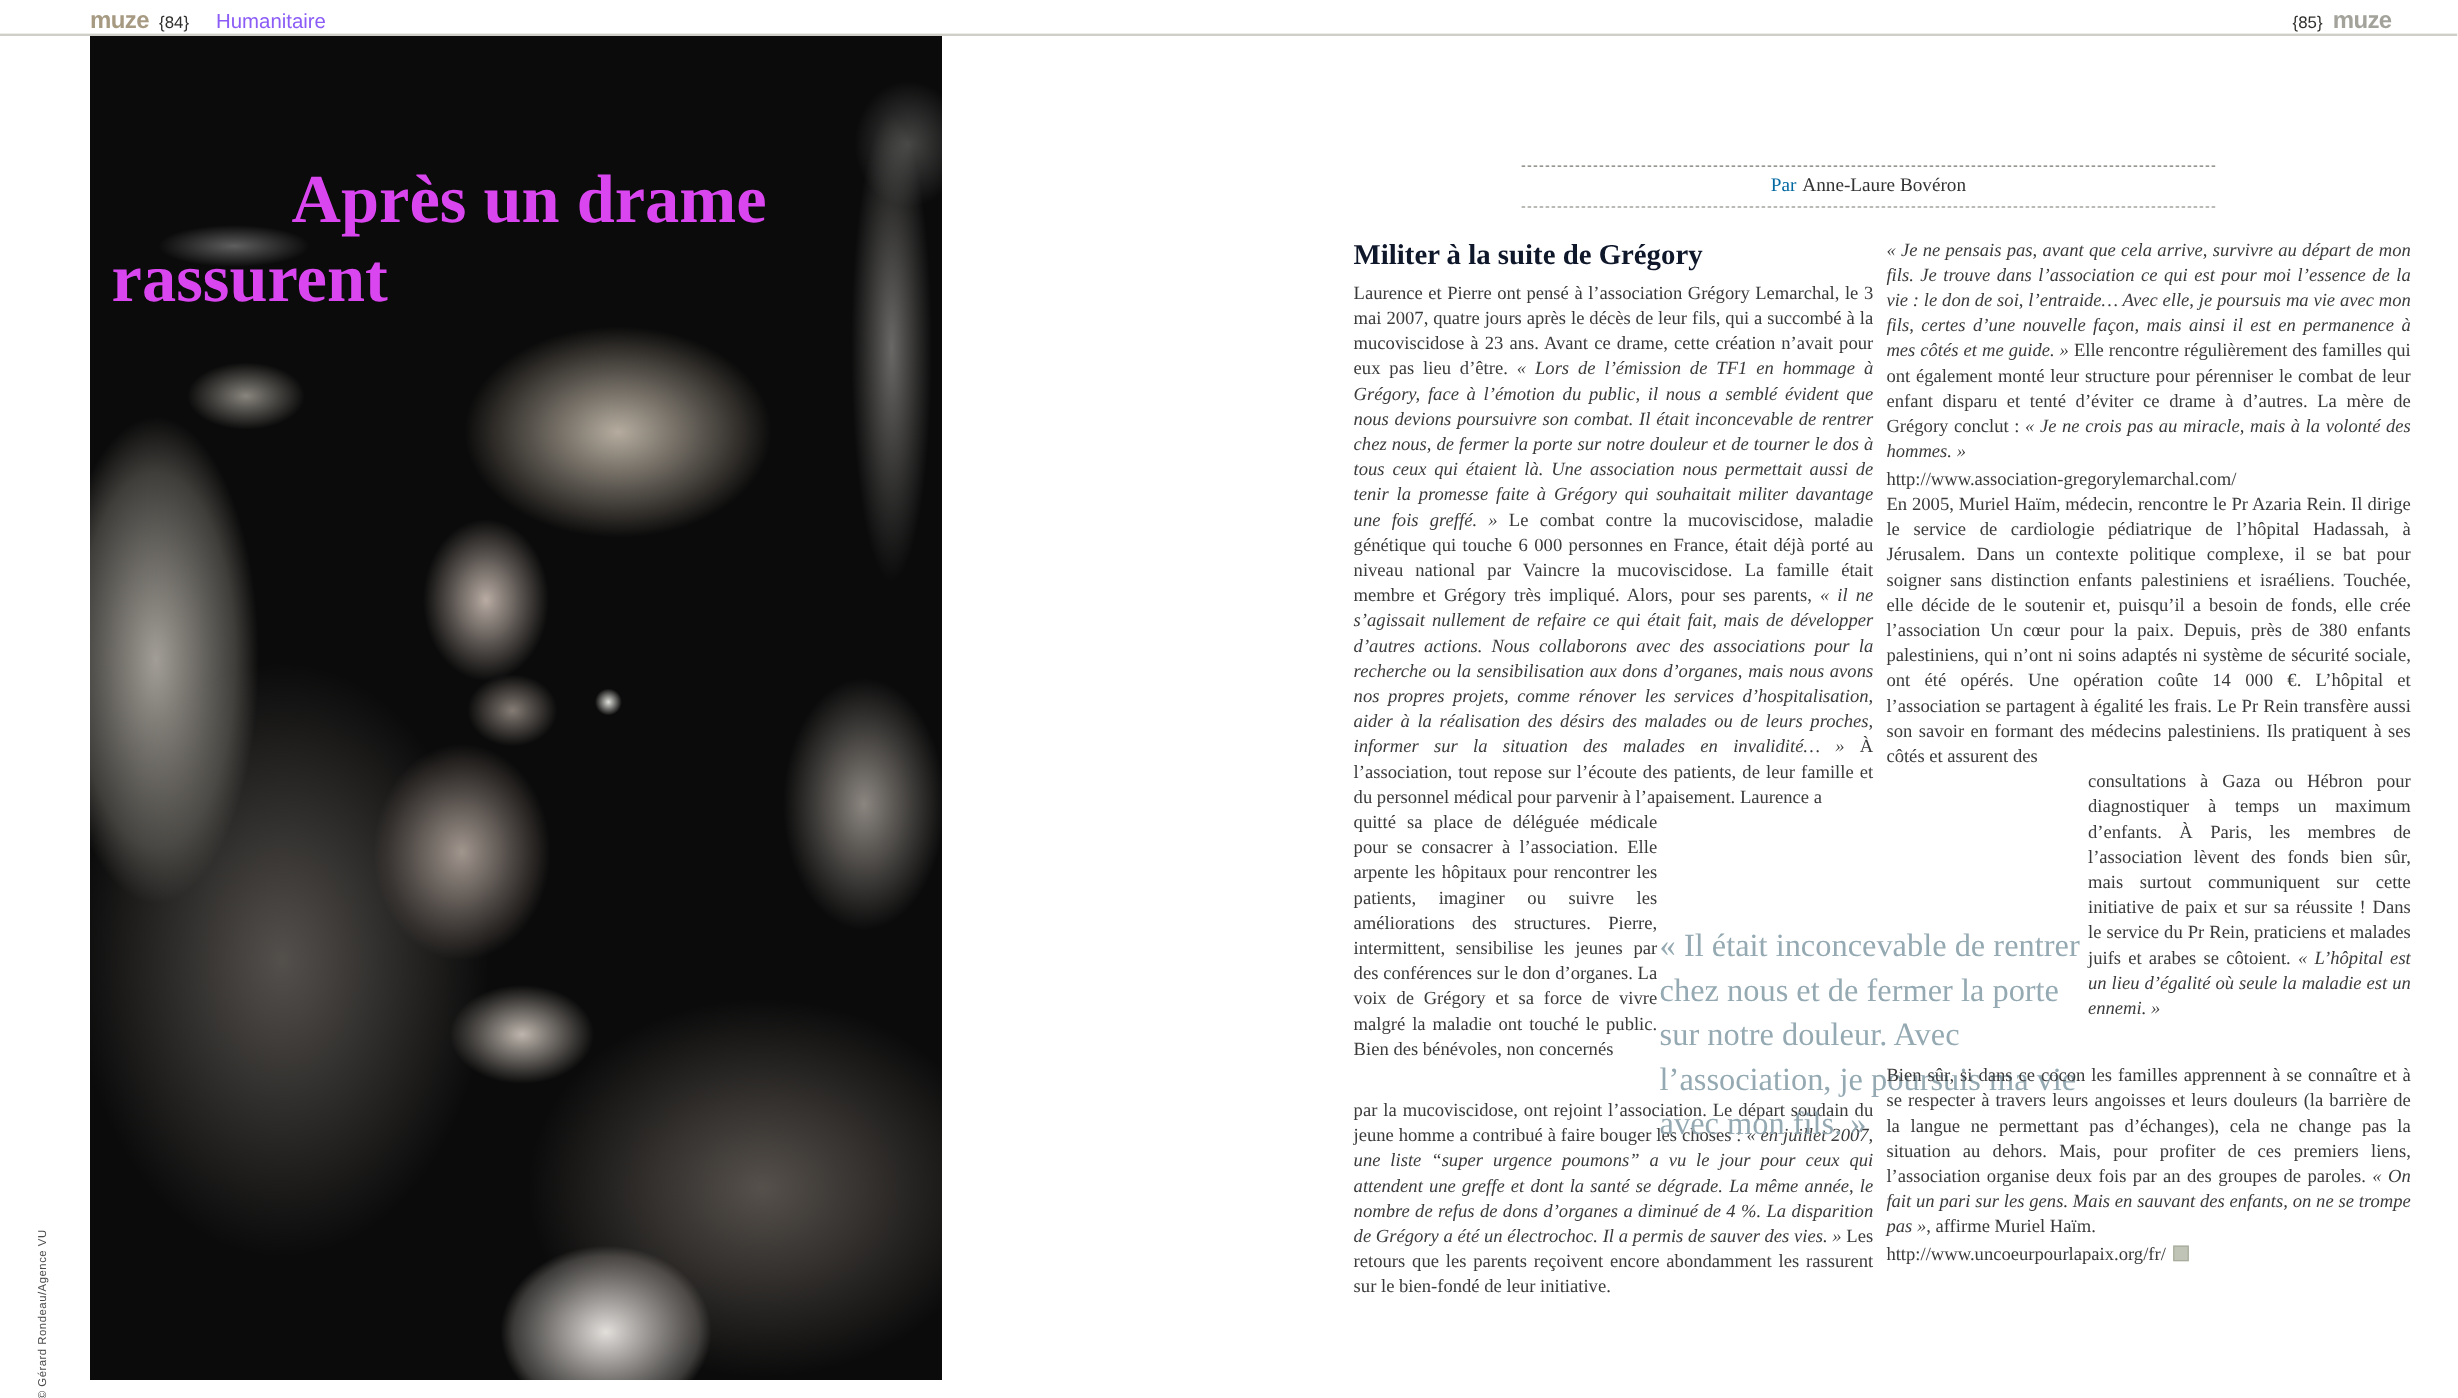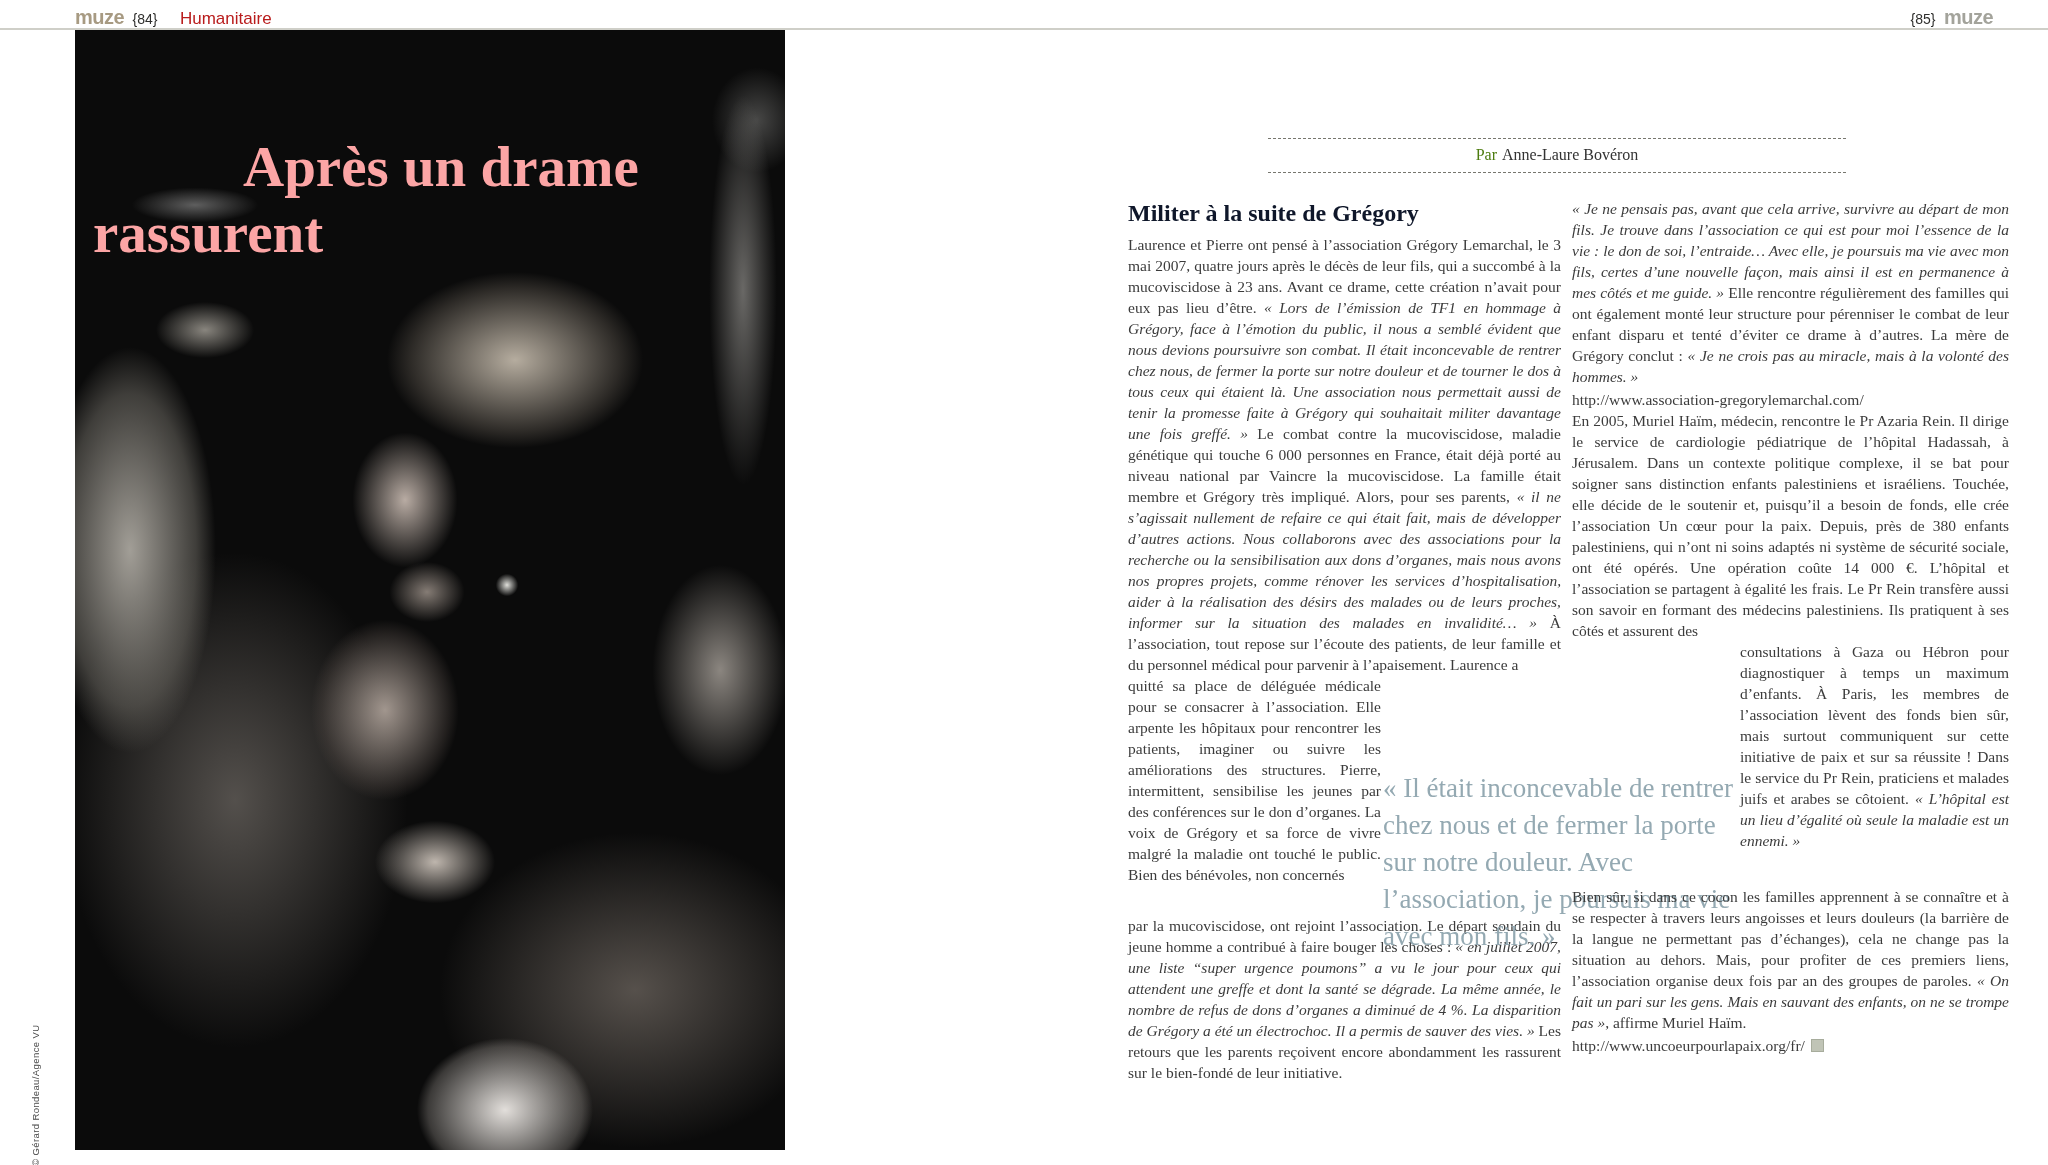--- a/index.html
+++ b/index.html
@@ -6,21 +6,21 @@
   .page{position:relative;width:2048px;height:1165px;background:#fff;overflow:hidden;
         font-family:"Liberation Serif", serif;color:#3b3b3b;}
 
   
   .hdr-rule{position:absolute;left:0;top:28px;width:2048px;height:2px;background:#cfcfc8;}
   .hdr-left{position:absolute;left:75px;top:6px;white-space:nowrap;font-family:"Liberation Sans",sans-serif;}
   .hdr-right{position:absolute;right:55px;top:6px;white-space:nowrap;font-family:"Liberation Sans",sans-serif;}
   .logo{font-weight:bold;font-size:20px;letter-spacing:-0.5px;color:#a79a82;margin-top:38px;}
   .hdr-right .logo{color:#a3a39b;}
   .issue{font-size:14px;color:#2f2f2d;margin:0 4px;}
-  .section-name{font-size:17px;color:#b91c1c;margin-left:14px;}
+  .section-name{font-size:17px;color:#8b5cf6;margin-left:14px;}
 
   
   .photo{position:absolute;left:75px;top:30px;width:710px;height:1120px;background:#0b0b0b;overflow:hidden;}
   .photo-art{position:absolute;inset:0;
     background:
       radial-gradient(circle 14px at 432px 555px, rgba(235,235,230,.95), transparent 80%),
       radial-gradient(ellipse 70px 90px at 330px 470px, rgba(215,200,190,.85), transparent 75%),
       radial-gradient(ellipse 50px 40px at 352px 562px, rgba(185,172,162,.7), transparent 75%),
       radial-gradient(ellipse 160px 110px at 440px 330px, rgba(200,190,175,.9), rgba(110,102,92,.35) 65%, transparent 80%),
       radial-gradient(ellipse 90px 110px at 310px 680px, rgba(198,184,174,.8), rgba(90,80,75,.3) 70%, transparent 82%),
@@ -29,34 +29,34 @@
       radial-gradient(ellipse 110px 260px at 55px 520px, rgba(178,174,166,.9), rgba(115,112,105,.5) 60%, transparent 78%),
       radial-gradient(ellipse 70px 40px at 130px 300px, rgba(190,185,175,.7), transparent 70%),
       radial-gradient(ellipse 90px 25px at 120px 175px, rgba(150,150,150,.6), transparent 70%),
       radial-gradient(ellipse 230px 330px at 160px 770px, rgba(108,103,98,.75), transparent 75%),
       radial-gradient(ellipse 260px 210px at 560px 960px, rgba(118,110,103,.7), transparent 75%),
       radial-gradient(ellipse 90px 140px at 645px 640px, rgba(182,175,167,.75), transparent 75%),
       radial-gradient(ellipse 45px 260px at 668px 260px, rgba(168,166,162,.6), transparent 75%),
       radial-gradient(ellipse 60px 70px at 682px 90px, rgba(120,120,118,.55), transparent 75%),
       #0b0b0b;}
   .photo-title{position:absolute;left:18px;top:104px;margin:0;font-weight:600;
-      font-size:57px;line-height:66px;color:#fca5a5;letter-spacing:0;}
+      font-size:57px;line-height:66px;color:#d946ef;letter-spacing:0;}
   .photo-title .l1{display:block;margin-left:150px;}
   .photo-title .l2{display:block;}
 
   .credit{position:absolute;left:44px;top:1152px;width:185px;height:14px;
       transform:rotate(-90deg);transform-origin:left bottom;
       font-family:"Liberation Sans",sans-serif;font-size:9.5px;color:#4a4a4a;
       letter-spacing:.4px;white-space:nowrap;}
 
   
   .byline{position:absolute;left:1268px;top:138px;width:578px;text-align:center;
       border-top:1px dashed #77776f;border-bottom:1px dashed #77776f;
       padding:7px 0 8px 0;font-size:16px;}
-  .byline .prefix{color:#4d7c0f;margin-right:5px;}
+  .byline .prefix{color:#0369a1;margin-right:5px;}
   .byline .name{color:#333;}
 
   
   .col{position:absolute;top:198px;font-size:15.5px;line-height:21px;text-align:justify;}
   .col1{left:1128px;width:433px;}
   .col2{left:1572px;width:437px;}
   h2.subhead{margin:0 0 6px 0;font-size:24px;line-height:30px;font-weight:600;color:#0f172a;text-align:left;}
   .col2 h2.subhead{margin-top:14px;}
   .para{margin:0;}
   .it{font-style:italic;}

